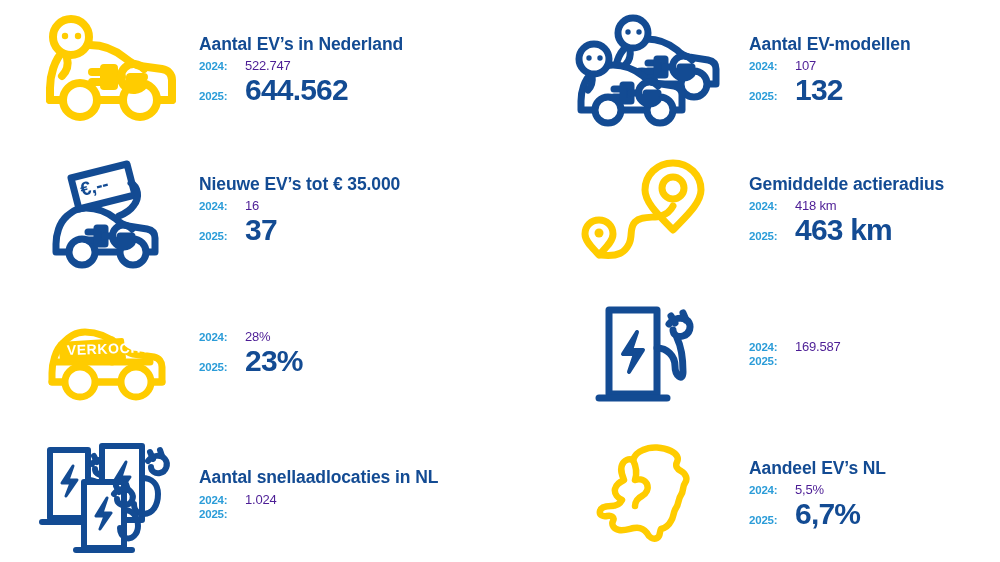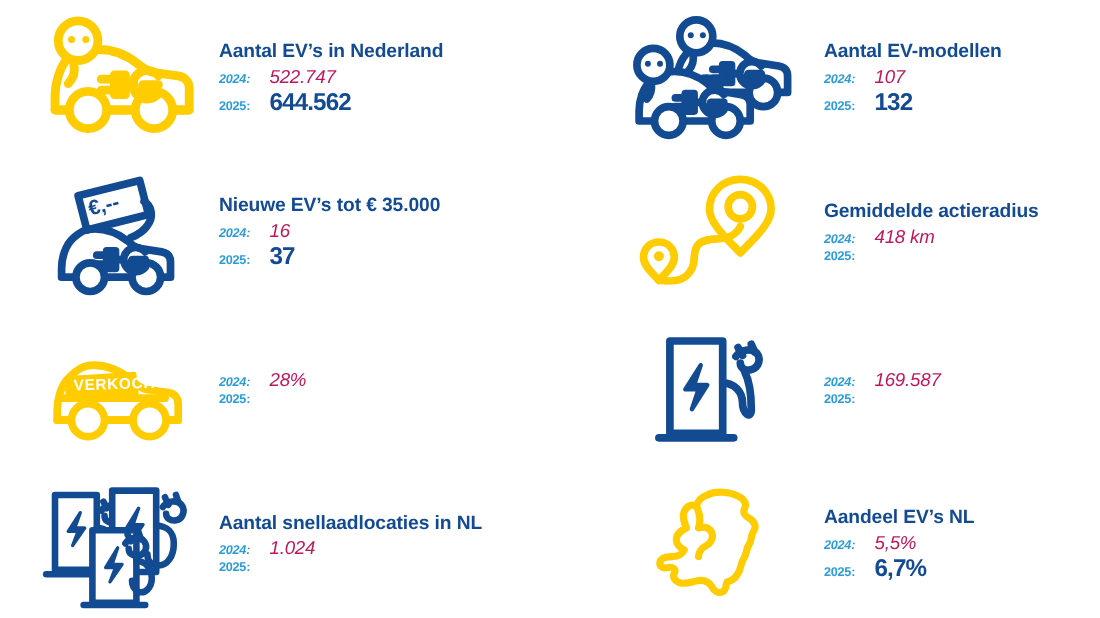--- a/index.html
+++ b/index.html
@@ -59,39 +59,39 @@
     line-height: 1.15;
     letter-spacing: -0.1px;
     margin-bottom: 4px;
     white-space: nowrap;
   }
   .stat-row {
     display: flex;
     align-items: baseline;
     white-space: nowrap;
   }
-  .stat-row.prev { margin-bottom: 1px; font-style: italic; }
+  .stat-row.prev { margin-bottom: 1px; }
   .year-label {
     color: #2b9cd8;
     font-size: 11.5px;
     font-weight: bold;
     letter-spacing: -0.2px;
   }
   .prev .year-label { width: 42px; }
   .curr .year-label { width: 42px; }
   .value-prev {
-    color: #be185d;
-    font-size: 17px;
+    color: #4c1d95;
+    font-size: 13px;
     font-weight: normal;
     letter-spacing: -0.2px;
     padding-left: 4px;
   }
   .value-curr {
     color: #134b93;
-    font-size: 22px;
+    font-size: 30px;
     font-weight: bold;
     letter-spacing: -0.8px;
     line-height: 1.05;
     padding-left: 4px;
   }
   svg { display: block; overflow: visible; }
 </style>
 </head>
 <body>
 
@@ -216,20 +216,21 @@
         </svg>
       </div>
       <div class="stat-text">
         <div class="stat-title">Gemiddelde actieradius</div>
         <div class="stat-row prev">
           <span class="year-label">2024:</span>
           <span class="value-prev">418 km</span>
         </div>
         <div class="stat-row curr">
           <span class="year-label">2025:</span>
+          <span class="value-curr">463 km</span>
         </div>
       </div>
     </div>
 
     <div class="stat-block col-left">
       <div class="icon-wrap">
         <svg width="150" height="105" viewBox="0 0 150 105">
           <g fill="none" stroke="#FFCC00" stroke-width="7" stroke-linecap="round" stroke-linejoin="round">
             <path d="M27 43 C19 50 16 64 16 73 L16 82 L126 82 L126 67 C126 62 123 58 118 57 L97 54 C92 53 88 50 84 46 C72 36 60 32 49 32 C39 32 33 37 27 43 Z" fill="#ffffff"></path>
             <path d="M16 82 L126 82"></path>
@@ -242,20 +243,21 @@
           <text x="31" y="55" fill="#ffffff" font-family="&quot;Liberation Sans&quot;, sans-serif" font-size="14" font-weight="bold" letter-spacing="0.6" transform="rotate(-2 31 55)">VERKOCHT</text>
         </svg>
       </div>
       <div class="stat-text">
         <div class="stat-row prev">
           <span class="year-label">2024:</span>
           <span class="value-prev">28%</span>
         </div>
         <div class="stat-row curr">
           <span class="year-label">2025:</span>
+          <span class="value-curr">23%</span>
         </div>
       </div>
     </div>
 
     <div class="stat-block col-right">
       <div class="icon-wrap">
         <svg width="120" height="118" viewBox="0 0 120 118">
           <g fill="none" stroke="#134b93" stroke-width="7" stroke-linecap="round" stroke-linejoin="round">
             <rect x="18" y="16" width="48" height="84" fill="#ffffff"></rect>
             <path d="M8 104 L76 104"></path>

